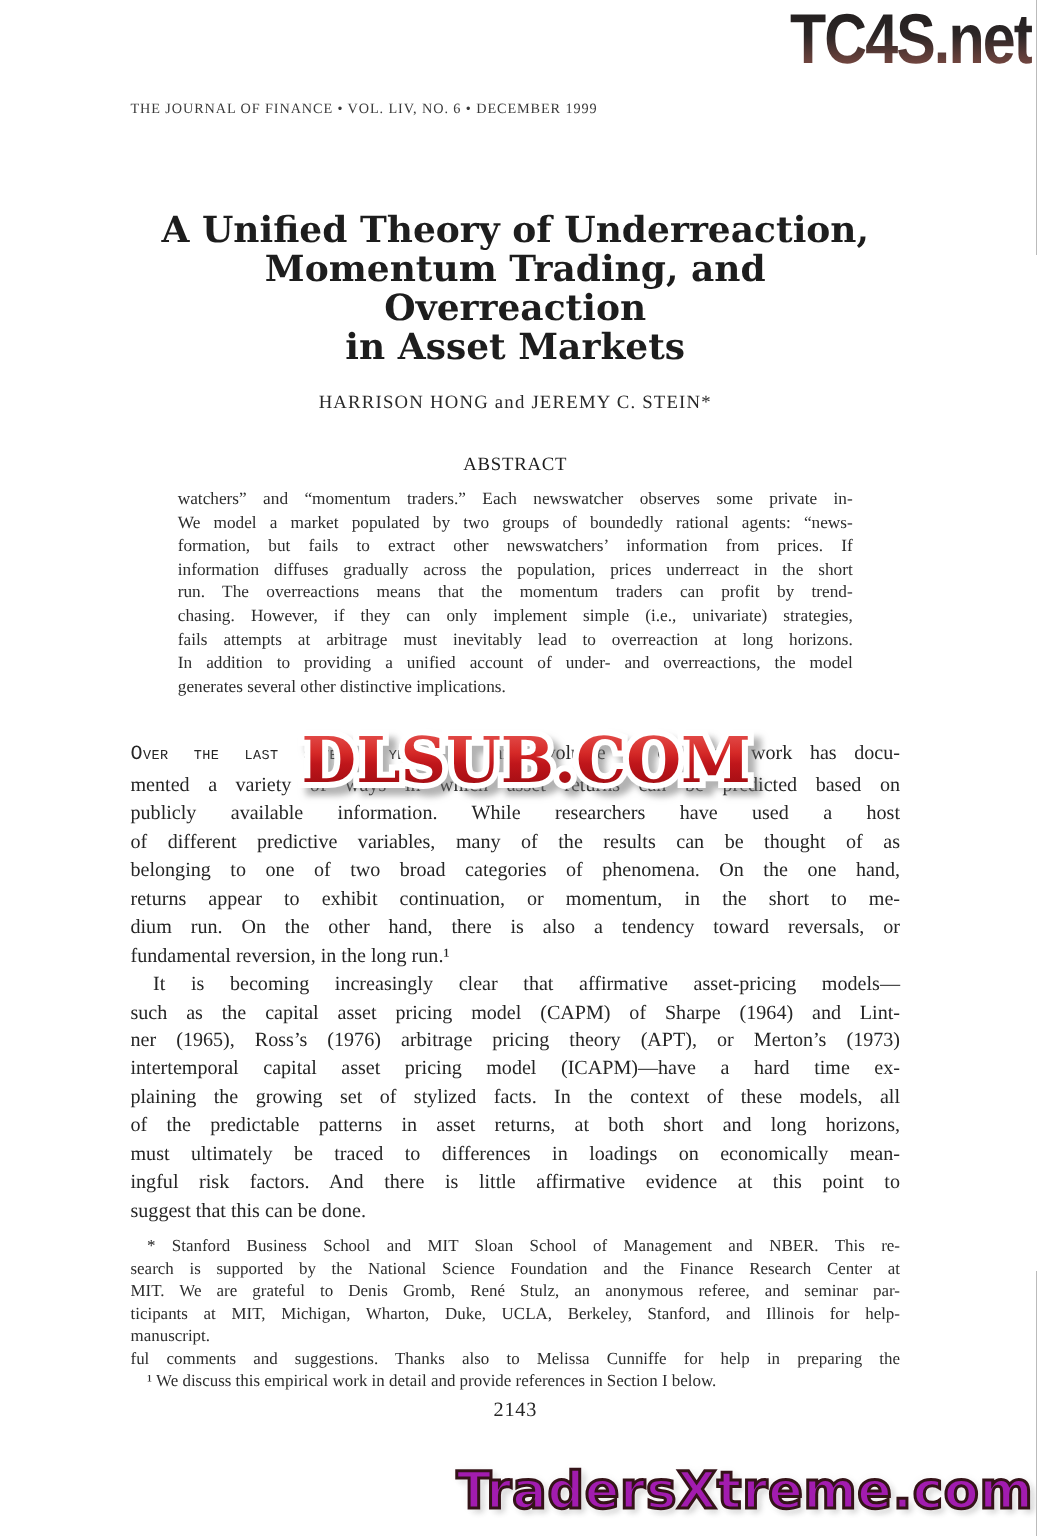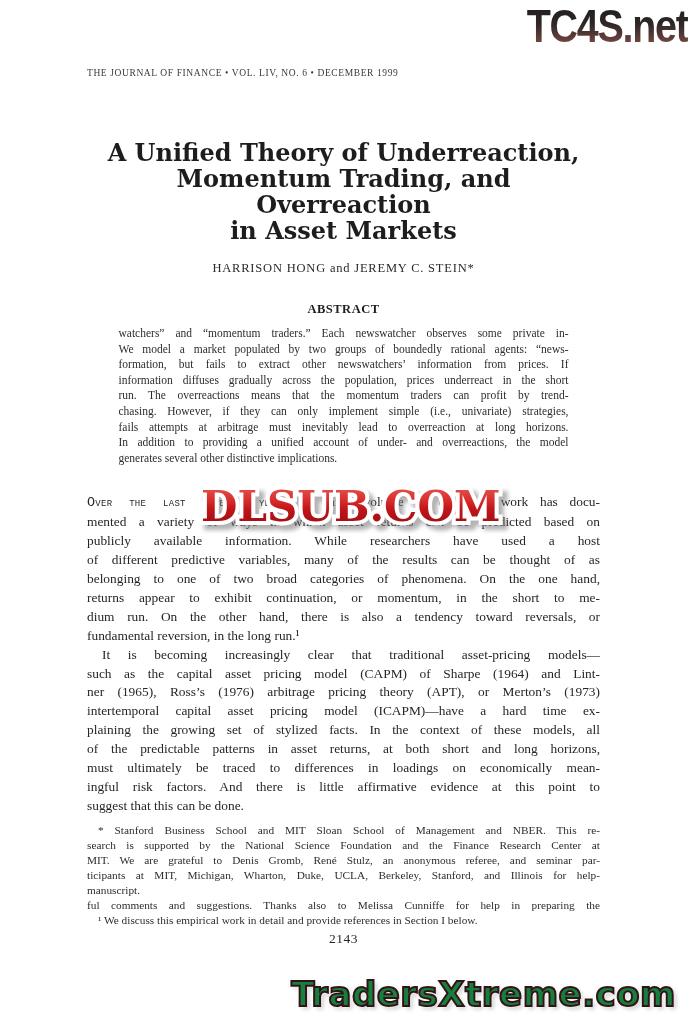--- a/index.html
+++ b/index.html
@@ -35,21 +35,21 @@
     margin-top: 17px;
     text-align: center;
     font-size: 12.5px;
     letter-spacing: 0.8px;
     color: #2a2a2a;
   }
 
   .abstract-heading {
     margin-top: 26px;
     text-align: center;
-    font-weight: bold;
+    font-weight: normal;
     font-size: 12.5px;
     letter-spacing: 0.5px;
     color: #1d1d1d;
   }
 
   .abstract {
     margin: 9px auto 0 auto;
     width: 450px;
     font-size: 11.5px;
     line-height: 15.6px;
@@ -122,27 +122,27 @@
     position: relative;
     background: linear-gradient(180deg, #ea5f5c 0%, #d62a28 40%, #c0161b 55%, #96090f 100%);
     -webkit-background-clip: text;
     background-clip: text;
     color: #c0161b;
     -webkit-text-fill-color: transparent;
   }
 
   .wm-traders {
     position: absolute;
-    top: 972px; right: 15px;
+    top: 972px; right: 2px;
     font-family: "DejaVu Sans", sans-serif;
     font-weight: bold;
     font-size: 34px;
     line-height: 44px;
     letter-spacing: 0.5px;
-    color: #15803d;
+    color: #a21caf;
     -webkit-text-stroke: 2px #341318;
     text-shadow: 0 0 2px #ffffff, 0 0 4px #ffffff, 0 0 7px #f0f0f0, 3px 3px 4px #c4c4c4;
     white-space: nowrap;
   }
 </style>
 </head>
 <body>
 
 <div class="page">
 
@@ -181,21 +181,21 @@
             <div class="tline">publicly available information. While researchers have used a host</div>
             <div class="tline">of different predictive variables, many of the results can be thought of as</div>
             <div class="tline">belonging to one of two broad categories of phenomena. On the one hand,</div>
             <div class="tline">returns appear to exhibit continuation, or momentum, in the short to me-</div>
             <div class="tline">dium run. On the other hand, there is also a tendency toward reversals, or</div>
             <div class="tline tline-last">fundamental reversion, in the long run.¹</div>
           </div>
       </div>
 
       <div class="para2-lines jlines">
-          <div class="tline">It is becoming increasingly clear that traditional asset-pricing models—</div>
+          <div class="tline">It is becoming increasingly clear that affirmative asset-pricing models—</div>
           <div class="tline">such as the capital asset pricing model (CAPM) of Sharpe (1964) and Lint-</div>
           <div class="tline">ner (1965), Ross’s (1976) arbitrage pricing theory (APT), or Merton’s (1973)</div>
           <div class="tline">intertemporal capital asset pricing model (ICAPM)—have a hard time ex-</div>
           <div class="tline">plaining the growing set of stylized facts. In the context of these models, all</div>
           <div class="tline">of the predictable patterns in asset returns, at both short and long horizons,</div>
           <div class="tline">must ultimately be traced to differences in loadings on economically mean-</div>
           <div class="tline">ingful risk factors. And there is little affirmative evidence at this point to</div>
           <div class="tline tline-last">suggest that this can be done.</div>
         </div>
     </div>

